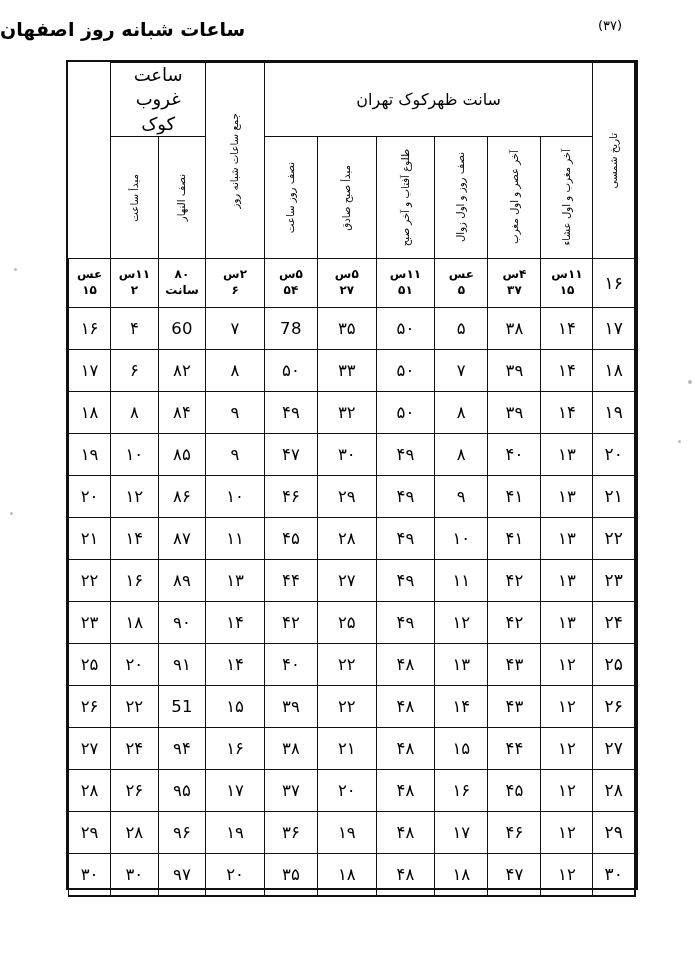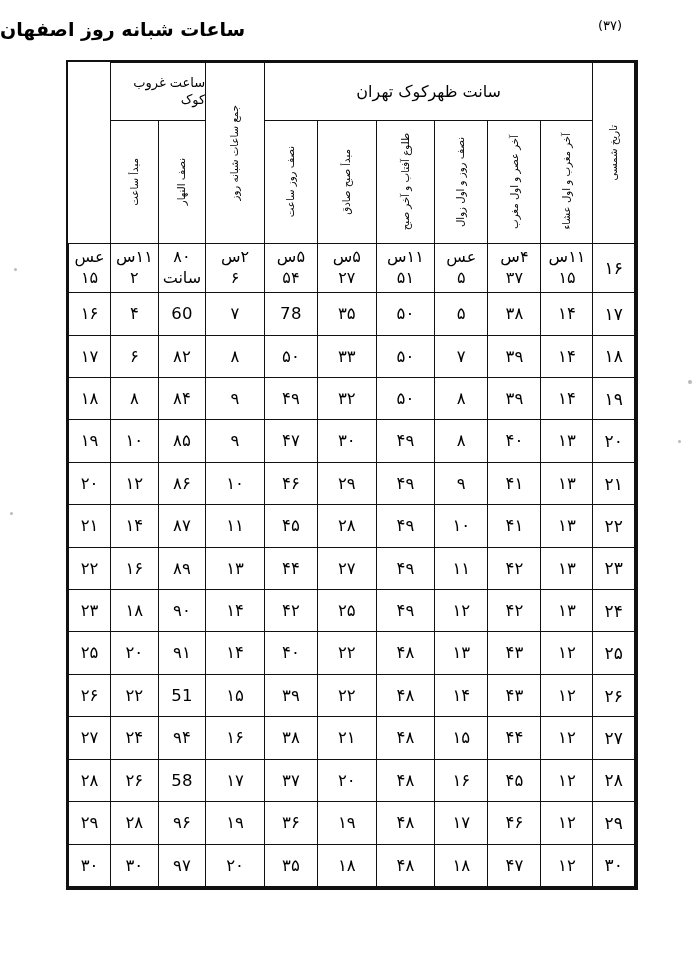--- a/index.html
+++ b/index.html
@@ -78,23 +78,22 @@
   .thick-b { border-bottom-width: 2.2px !important; }
 
   
   .grp {
     font-size: 16px;
     font-weight: 700;
     height: 56px;
     letter-spacing: 0.3px;
   }
   .grp.two-line {
-    font-size: 13px;
+    font-size: 18px;
     line-height: 1.35;
-    text-align: right;
   }
   .grp-rot {
     height: 56px;
   }
 
   
   .vlabel {
     writing-mode: vertical-rl;
     text-orientation: mixed;
     transform: rotate(180deg);
@@ -124,22 +123,23 @@
 
   
   td.cell {
     font-size: 16.5px;
     line-height: 1.18;
     height: 41px;
     letter-spacing: 0.3px;
   }
   td.cell .two {
     display: block;
-    font-size: 16px;
+    font-size: 12px;
     line-height: 1.3;
+    font-weight: bold;
   }
   td.idx {
     font-size: 17px;
     letter-spacing: 0.5px;
   }
   td.first-row { height: 48px; }
 
   
   .speck {
     position: absolute;
@@ -427,21 +427,21 @@
           </tr>
           <tr>
             <td class="cell idx thick-r">۲۸</td>
             <td class="cell">۱۲</td>
             <td class="cell">۴۵</td>
             <td class="cell">۱۶</td>
             <td class="cell">۴۸</td>
             <td class="cell">۲۰</td>
             <td class="cell">۳۷</td>
             <td class="cell">۱۷</td>
-            <td class="cell">58</td>
+            <td class="cell">۹۵</td>
             <td class="cell">۲۶</td>
             <td class="cell">۲۸</td>
           </tr>
           <tr>
             <td class="cell idx thick-r">۲۹</td>
             <td class="cell">۱۲</td>
             <td class="cell">۴۶</td>
             <td class="cell">۱۷</td>
             <td class="cell">۴۸</td>
             <td class="cell">۱۹</td>

